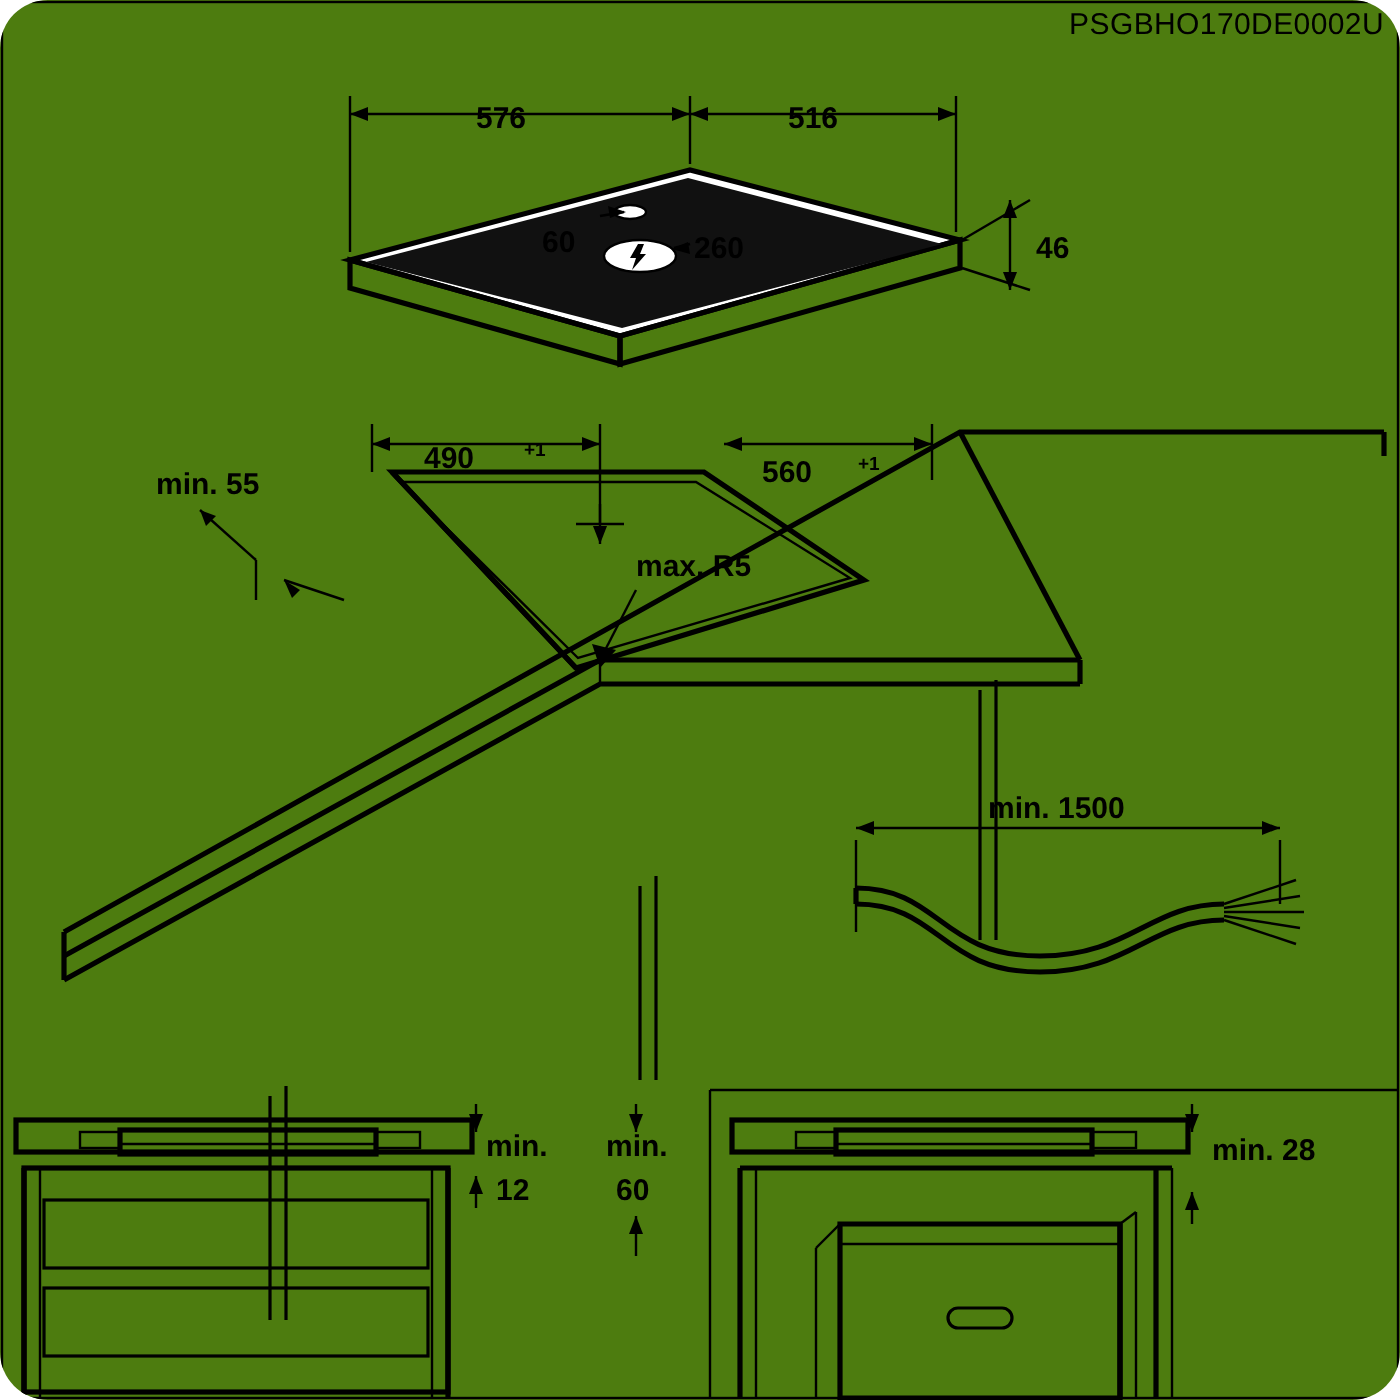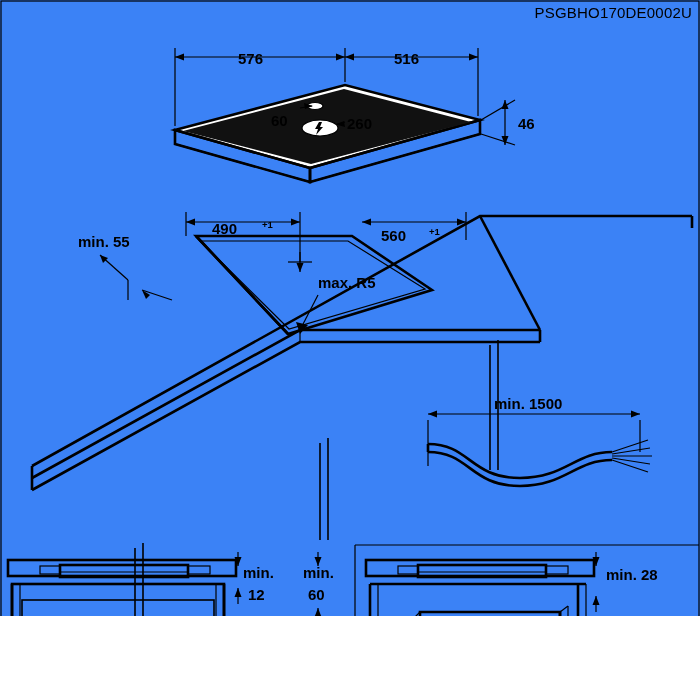--- a/index.html
+++ b/index.html
@@ -6,23 +6,24 @@
     margin: 0;
     padding: 0;
     background: #ffffff;
   }
   body {
     font-family: "Liberation Sans", sans-serif;
   }
   #sheet {
     position: relative;
     width: 700px;
-    height: 616px;
-    background: #3b82f6;
+    height: 700px;
+    background: #4d7c0f;
     overflow: hidden;
+    border-radius: 24px;
   }
   #sheet svg {
     position: absolute;
     left: 0;
     top: 0;
   }
   .code {
     position: absolute;
     right: 8px;
     top: 4px;

